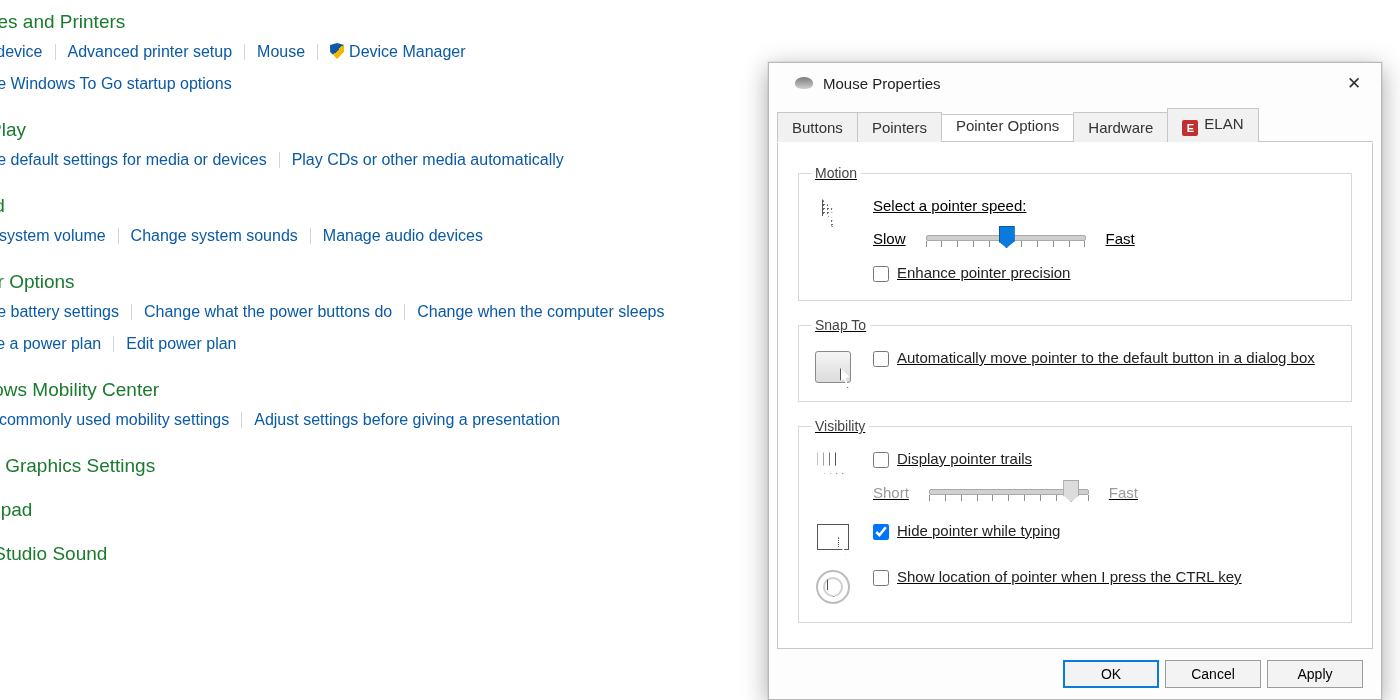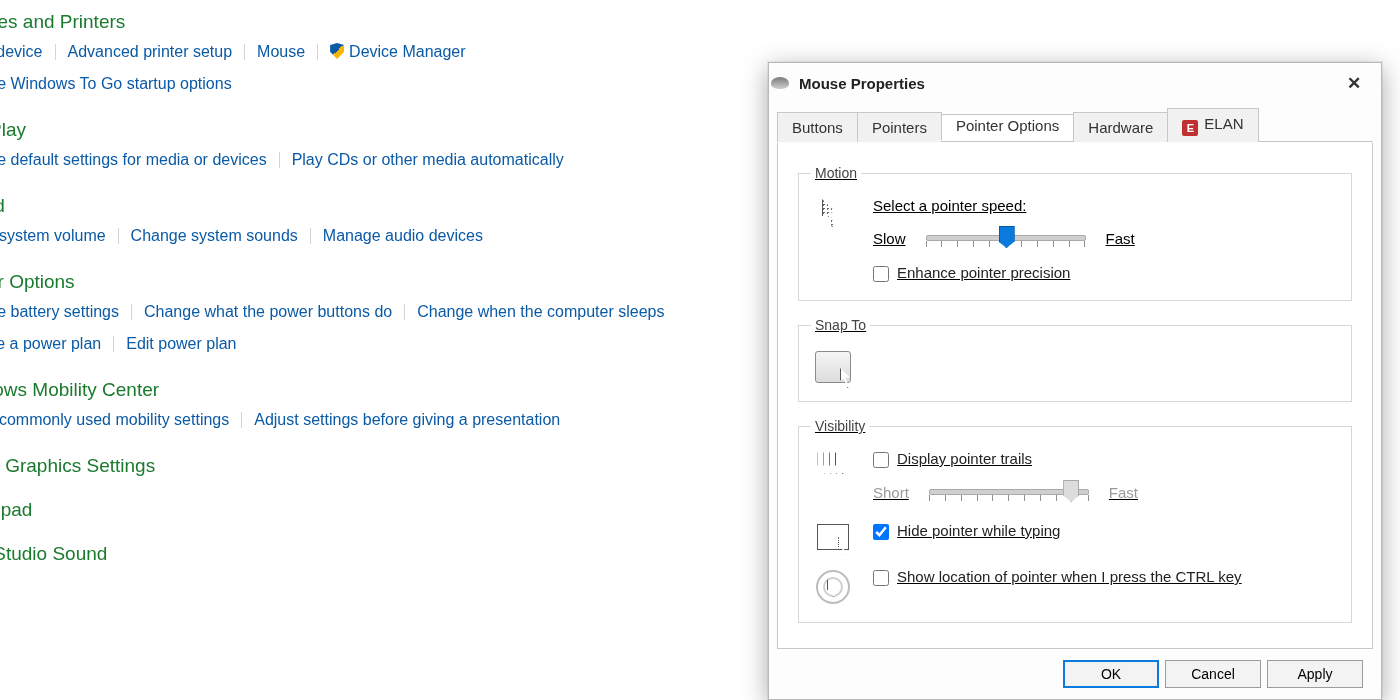--- a/index.html
+++ b/index.html
@@ -66,24 +66,23 @@
     width: 612px;
     height: 636px;
     background: #fdfdfd;
     border: 1px solid #b9b9b9;
     box-shadow: 0 6px 24px rgba(0,0,0,.35), 0 0 0 1px rgba(0,0,0,.05);
   }
   .dlg .titlebar {
     height: 40px;
     display:flex;
     align-items:center;
-    padding: 0 8px 0 2px;
+    padding: 0 8px 0 26px;
     font-size: 15px;
     color:#222;
-    font-weight:bold;
   }
   .dlg .titlebar .mouse-glyph{
     width:18px;height:12px;border-radius:60% 60% 50% 50%;
     background:linear-gradient(#7a7a7a,#d0d0d0);
     margin-right:10px;
   }
   .dlg .titlebar .spacer{flex:1}
   .dlg .close {
     width:38px;height:30px;
     display:flex;align-items:center;justify-content:center;
@@ -294,20 +293,24 @@
         </div>
       </div>
     </fieldset>
 
     <fieldset class="grp">
       <legend>Snap To</legend>
       <div class="row">
         <div class="iconcell">
             <div class="snap-icon"></div>
           </div>
+        <label class="cb" style="flex:1">
+          <input type="checkbox" id="cb-snap" style="">
+          <span>Automatically move pointer to the default button in a dialog box</span>
+        </label>
       </div>
     </fieldset>
 
     <fieldset class="grp">
       <legend>Visibility</legend>
 
       <div class="row">
         <div class="iconcell">
             <div class="trails-icon">
               <span></span>

